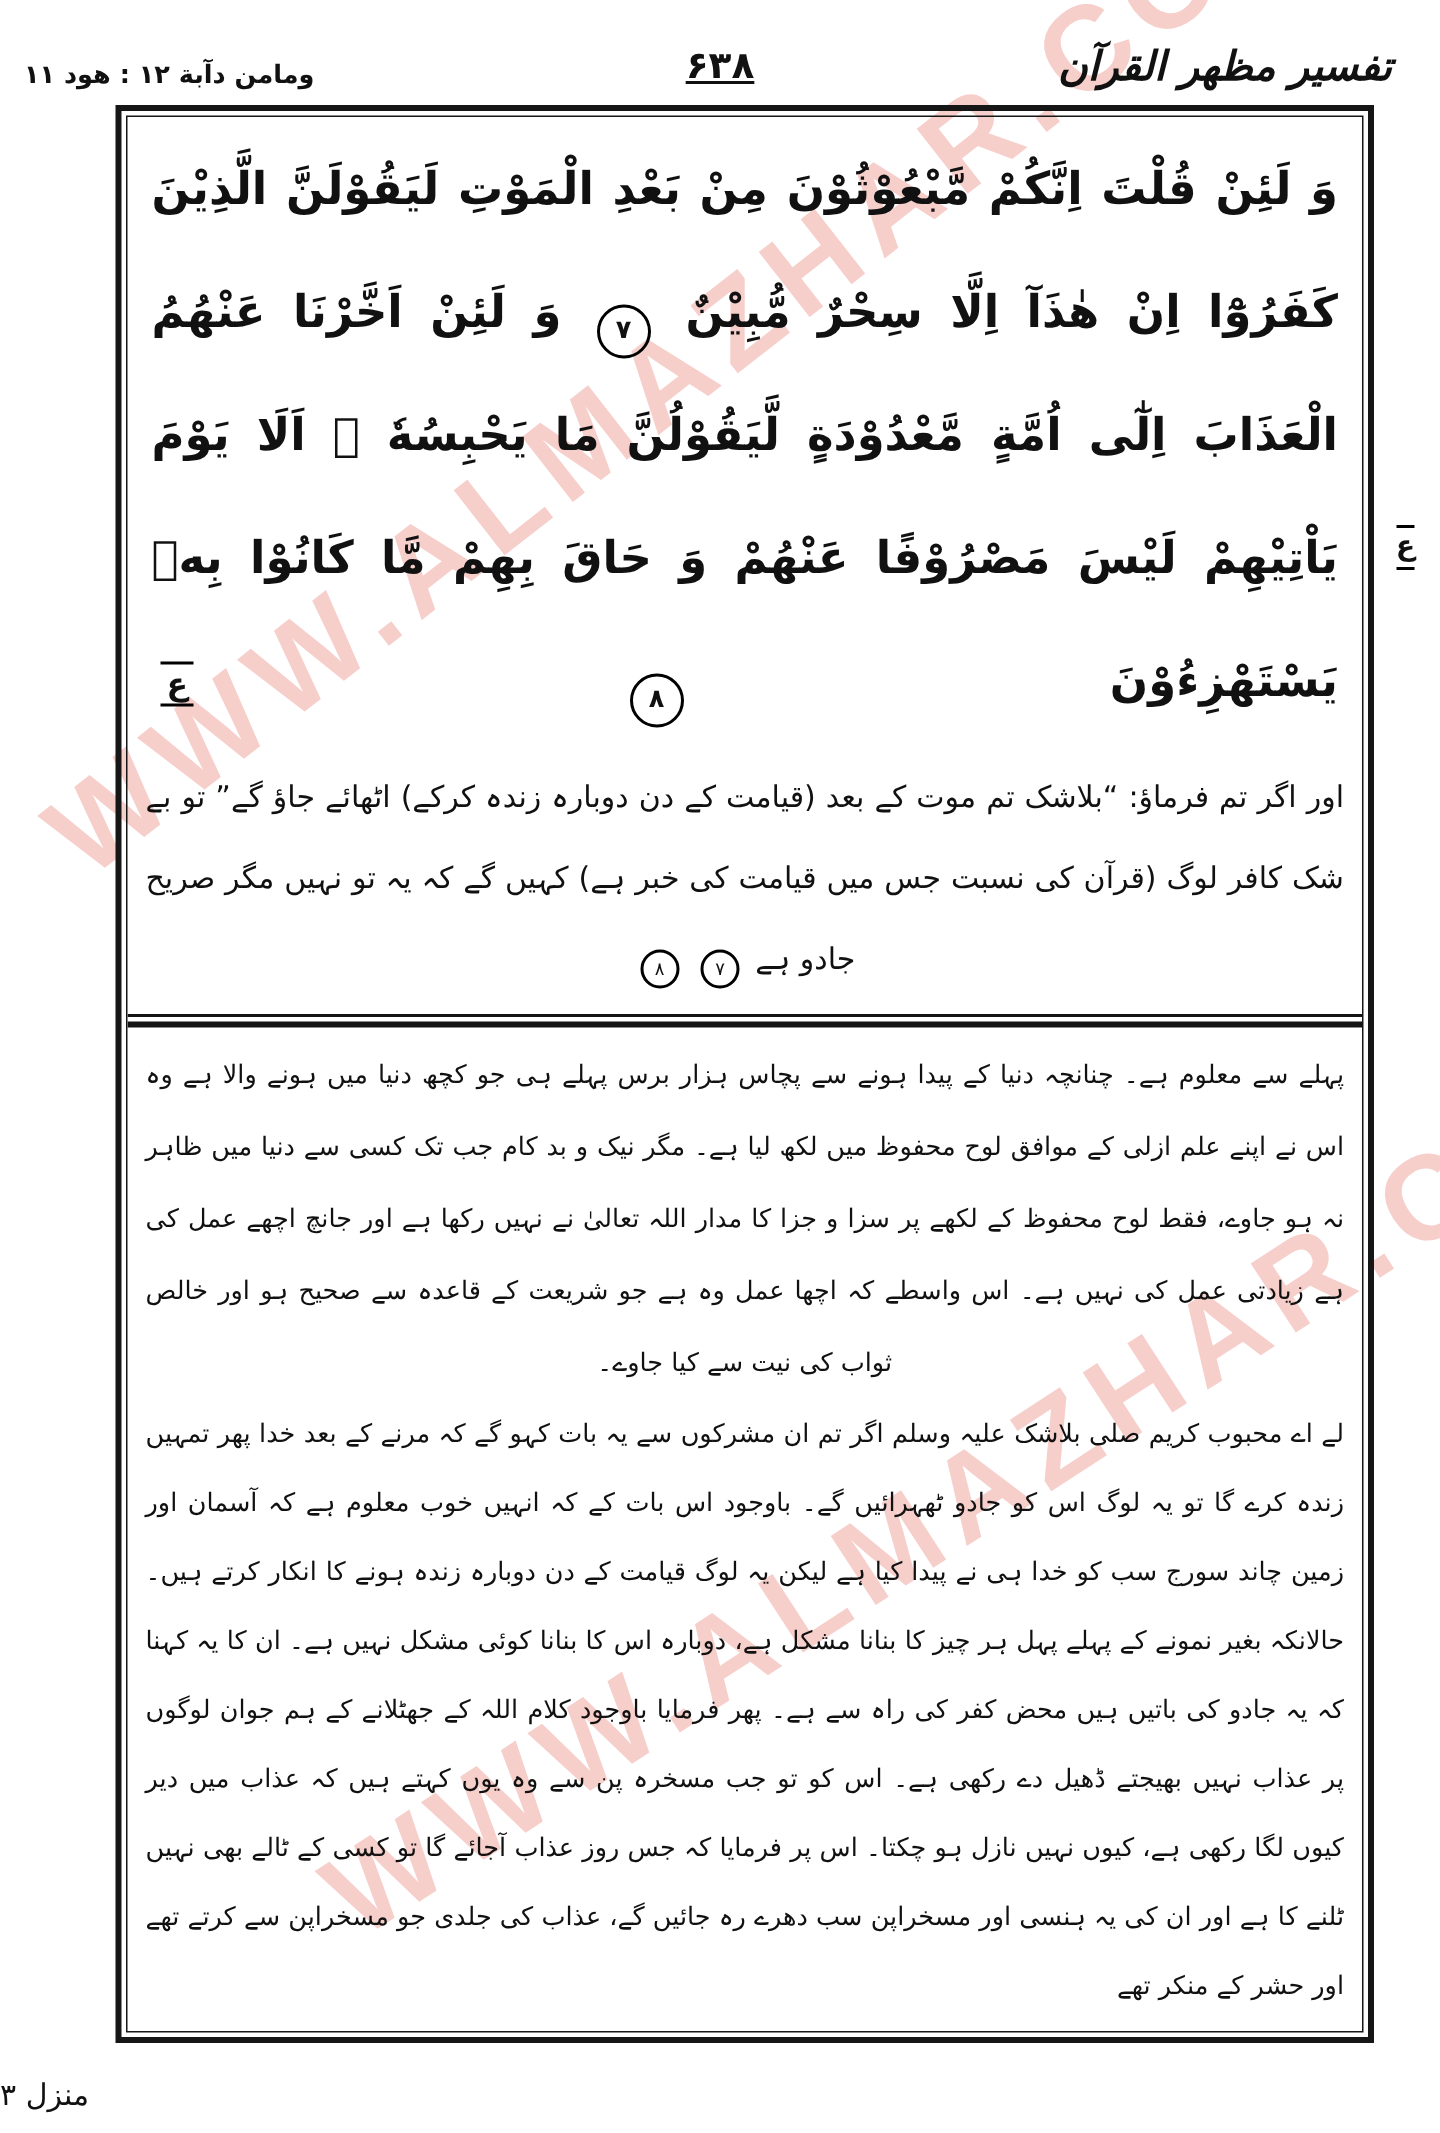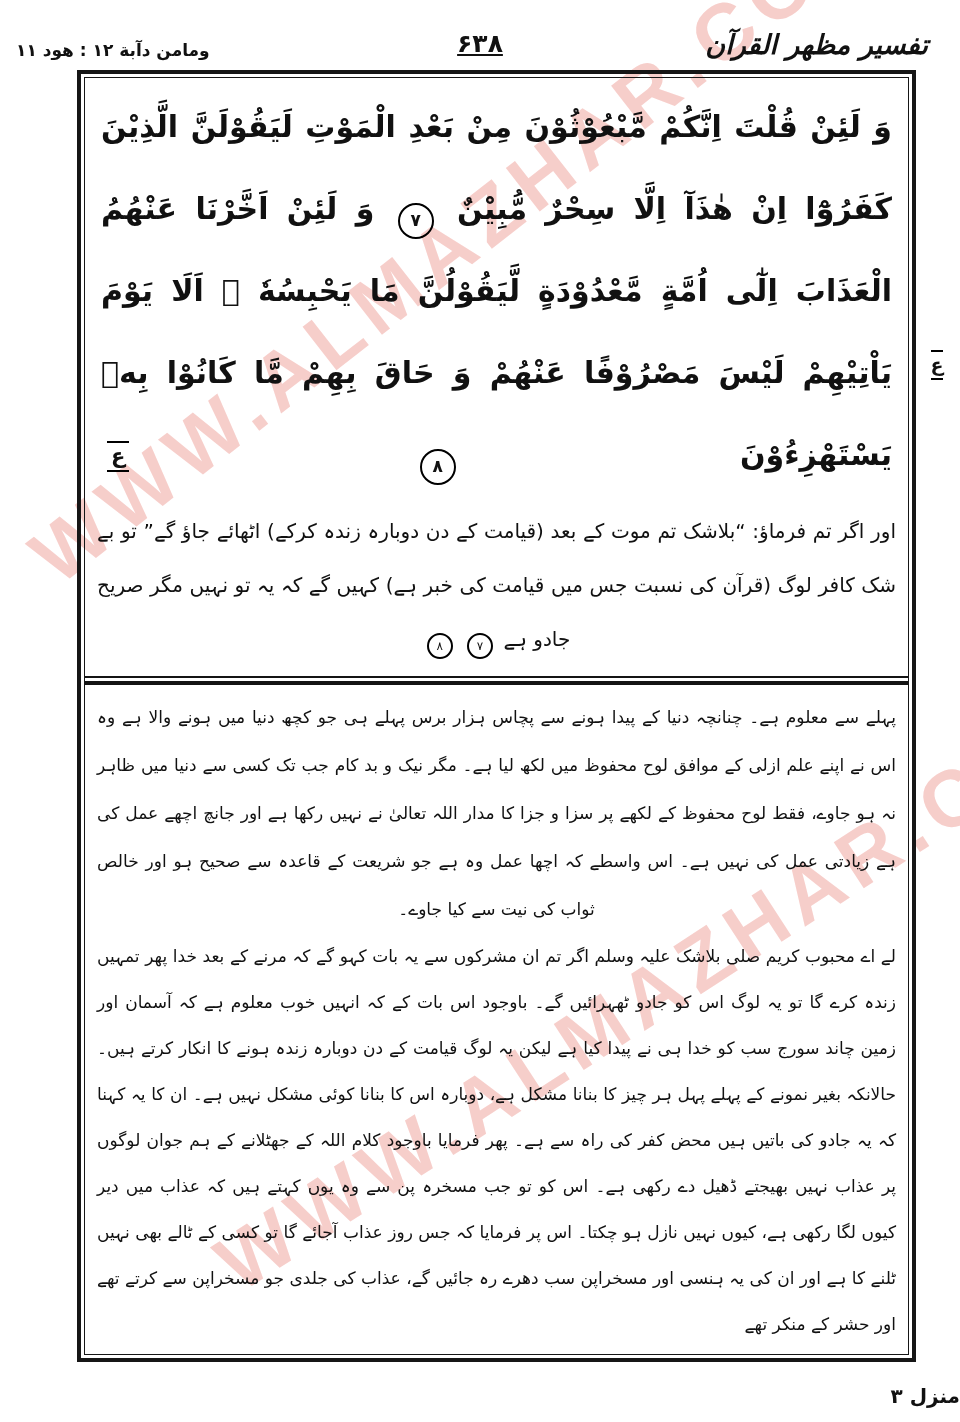--- a/index.html
+++ b/index.html
@@ -70,21 +70,21 @@
   }
   
   .margin-ruku{
     position:absolute;right:10px;top:348px;z-index:2;width:26px;
     text-align:center;font-weight:bold;font-size:19px;line-height:1.15;
   }
   .margin-ruku .dash{height:0;border-top:2px solid #000;width:12px;margin:2px auto;}
   
   .footer{
     position:absolute;left:0;right:0;bottom:14px;z-index:2;
-    text-align:right;font-size:20px;font-weight:bold;
+    text-align:left;font-size:20px;font-weight:normal;
   }
 </style>
 </head>
 <body>
 
 <div class="wm wm1">WWW.ALMAZHAR.COM</div>
 <div class="wm wm2">WWW.ALMAZHAR.COM</div>
 
 <div class="header">
   <span class="h-title">تفسير مظهر القرآن</span>

